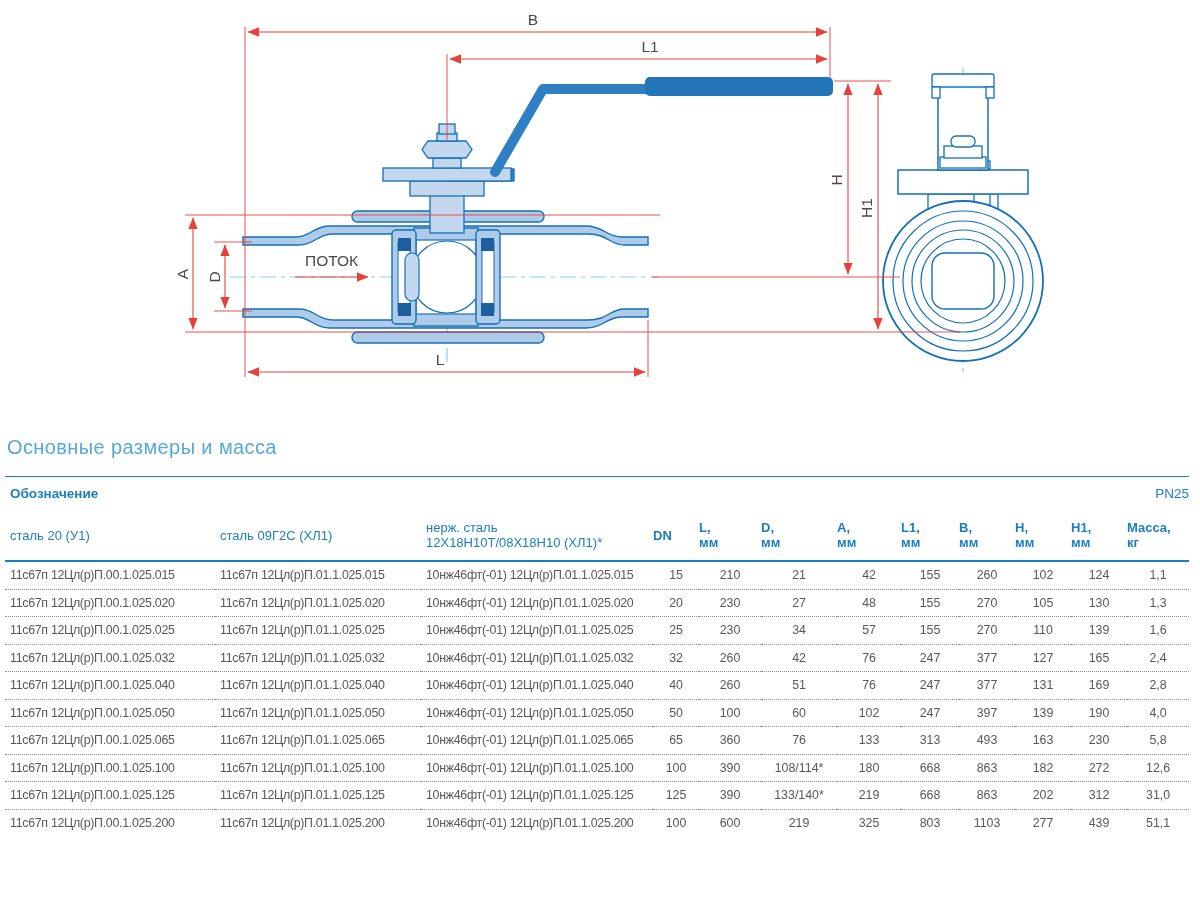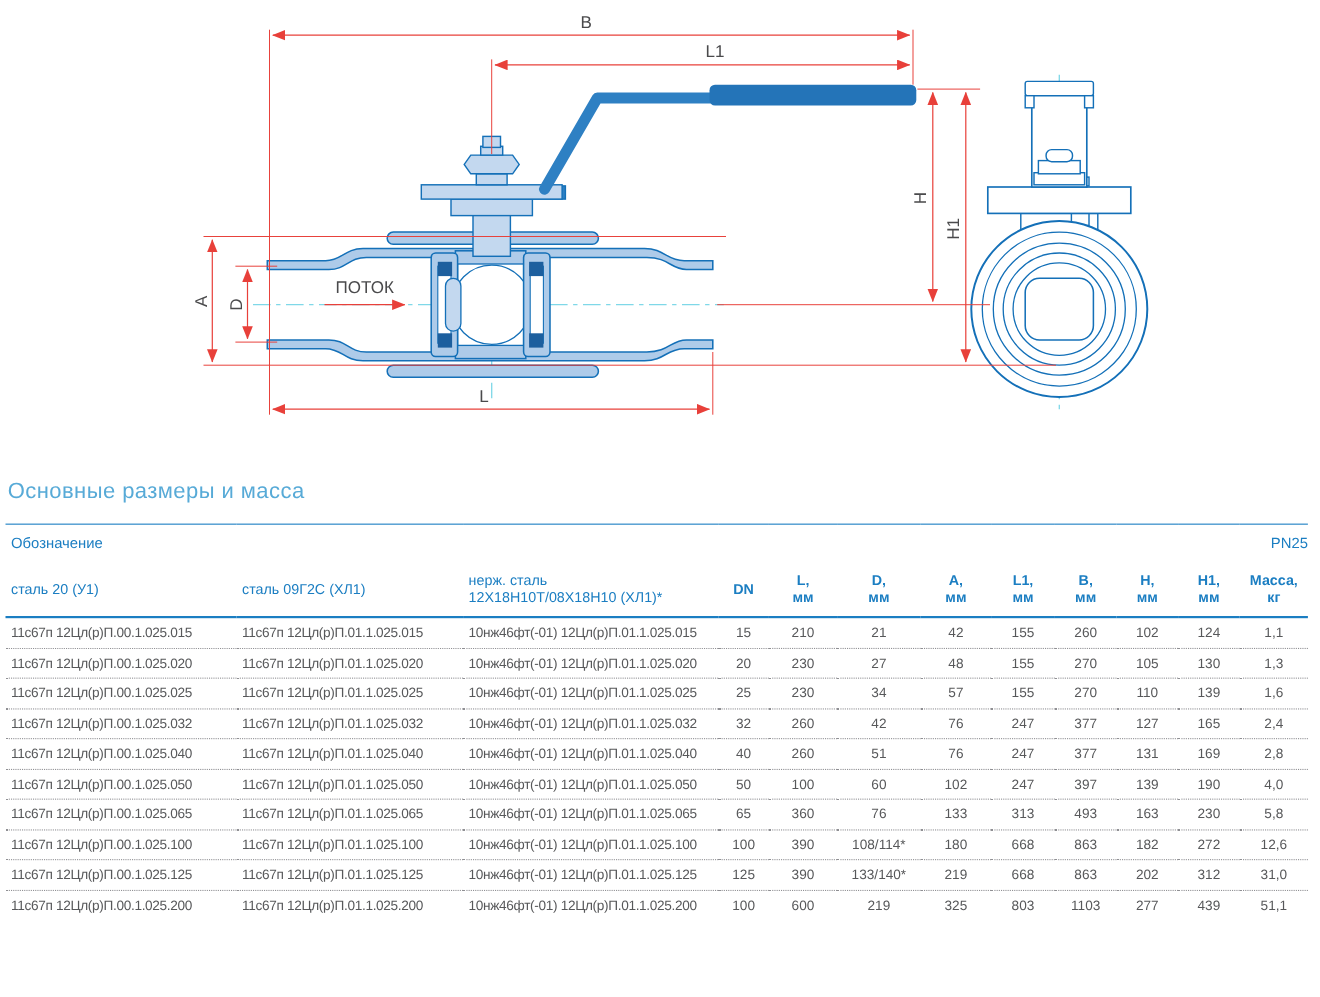--- a/index.html
+++ b/index.html
@@ -12,25 +12,25 @@
              color:#57aad7;font-weight:400;}
   
   #tbl-wrap{position:absolute;top:476px;left:5px;width:1184px;}
   table{border-collapse:collapse;width:1184px;table-layout:fixed;
         border-top:1.5px solid #1b7ec2;}
   col.c1{width:210px}col.c2{width:206px}col.c3{width:232px}col.c4{width:46px}
   col.c5{width:62px}col.c6{width:76px}col.c7{width:64px}col.c8{width:58px}
   col.c9{width:56px}col.c10{width:56px}col.c11{width:56px}col.c12{width:62px}
   th{color:#1b7ec2;font-weight:400;padding:0;vertical-align:middle;}
   .grp-row th{height:33px;vertical-align:middle;}
-  .grp-row .des-h{text-align:left;font-weight:400;font-size:13.5px;padding-left:5px;}
+  .grp-row .des-h{text-align:left;font-weight:700;font-size:13.5px;padding-left:5px;}
   .grp-row .pn-h{text-align:right;font-size:13.5px;font-weight:400;}
   .hdr-row th{height:50px;font-size:13px;line-height:15px;border-bottom:2.5px solid #1b7ec2;}
   .hdr-row .des-c{text-align:left;padding-left:5px;}
-  .hdr-row .num-c{text-align:center;font-weight:700;}
+  .hdr-row .num-c{text-align:left;font-weight:700;}
   td{color:#57585a;font-size:12.4px;height:26.5px;padding:0;white-space:nowrap;
      overflow:hidden;}
   td.des{text-align:left;padding-left:5px;letter-spacing:-0.3px;}
   td.num{text-align:center;}
   tbody tr{border-bottom:1px dotted #8f8f93;}
   tbody tr:last-child{border-bottom:none;}
 </style>
 </head>
 <body>
 

